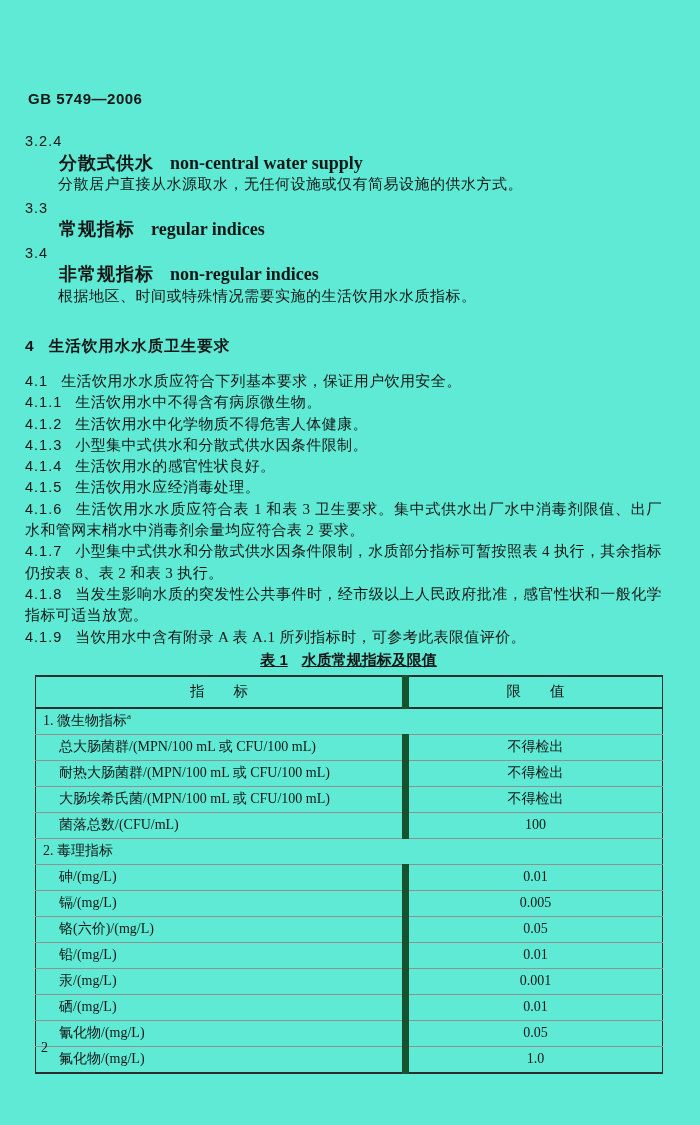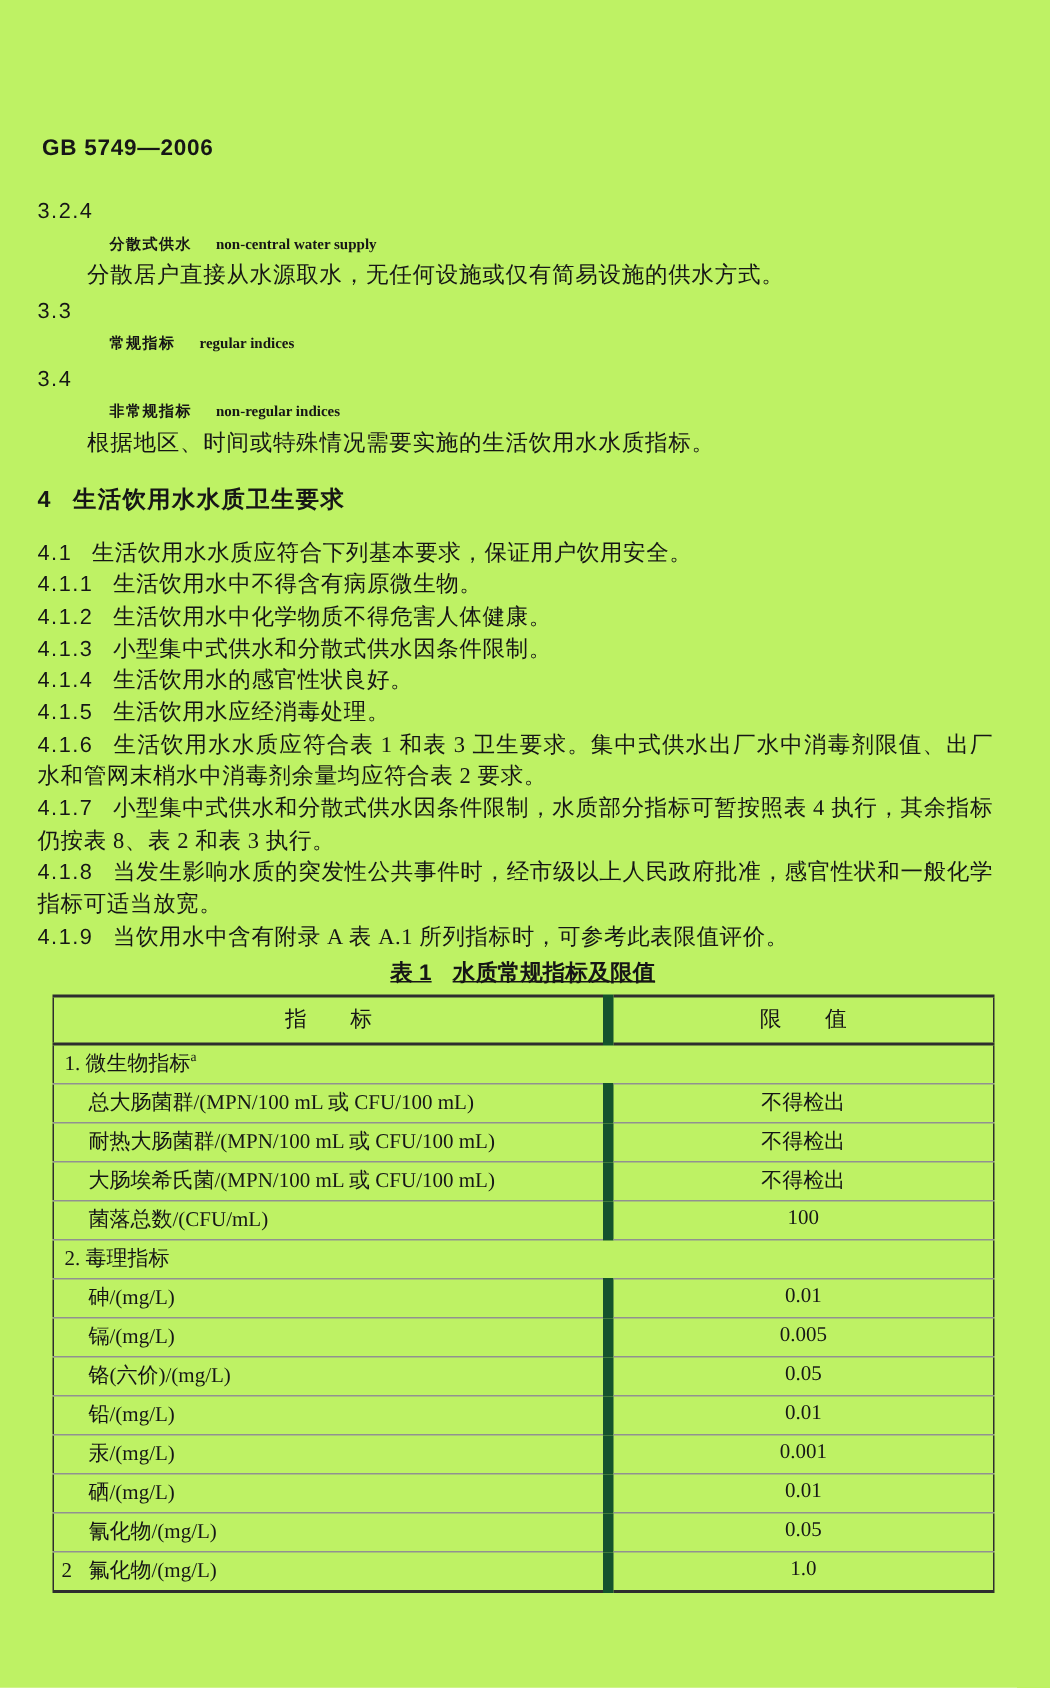--- a/index.html
+++ b/index.html
@@ -1,20 +1,20 @@
 <!DOCTYPE html>
 <html><head>
 <meta charset="utf-8">
 <style>
   html,body { margin:0; padding:0; }
   body { background:#ffffff; }
   .page {
     position:relative;
     width:700px; height:1125px;
-    background:#bef264;
+    background:#5eead4;
     font-family:"Liberation Serif","DejaVu Serif",serif;
     color:#161616;
     overflow:hidden;
     box-sizing:border-box;
   }
   .content {
     position:absolute;
     left:25px; top:90px;
     width:637px;
   }
@@ -27,44 +27,44 @@
     margin-bottom:24px;
   }
   .term-block { margin-bottom:2px; }
   .term-num {
     font-family:"Liberation Sans","DejaVu Sans",sans-serif;
     font-size:14.5px;
     line-height:21.5px;
     letter-spacing:1px;
   }
   .term-line {
-    margin-left:48px;
+    margin-left:34px;
     line-height:21.5px;
-    font-size:10px;
+    font-size:18px;
   }
   .term-zh {
     font-family:"Liberation Sans","DejaVu Sans",sans-serif;
     font-weight:bold;
     letter-spacing:1px;
   }
   .term-en {
     font-weight:bold;
     margin-left:16px;
   }
   .term-def {
     margin-left:33px;
     line-height:21.5px;
     font-size:15px;
     letter-spacing:0.5px;
   }
   .chapter-heading {
     font-family:"Liberation Sans","DejaVu Sans",sans-serif;
     font-weight:bold;
     font-size:15.5px;
-    margin-top:16px;
+    margin-top:28px;
     margin-bottom:14px;
     line-height:22px;
     letter-spacing:1px;
   }
   .chapter-heading .ch-num { margin-right:14px; }
   .clauses p {
     margin:0;
     font-size:15px;
     line-height:21.3px;
     text-align:justify;

